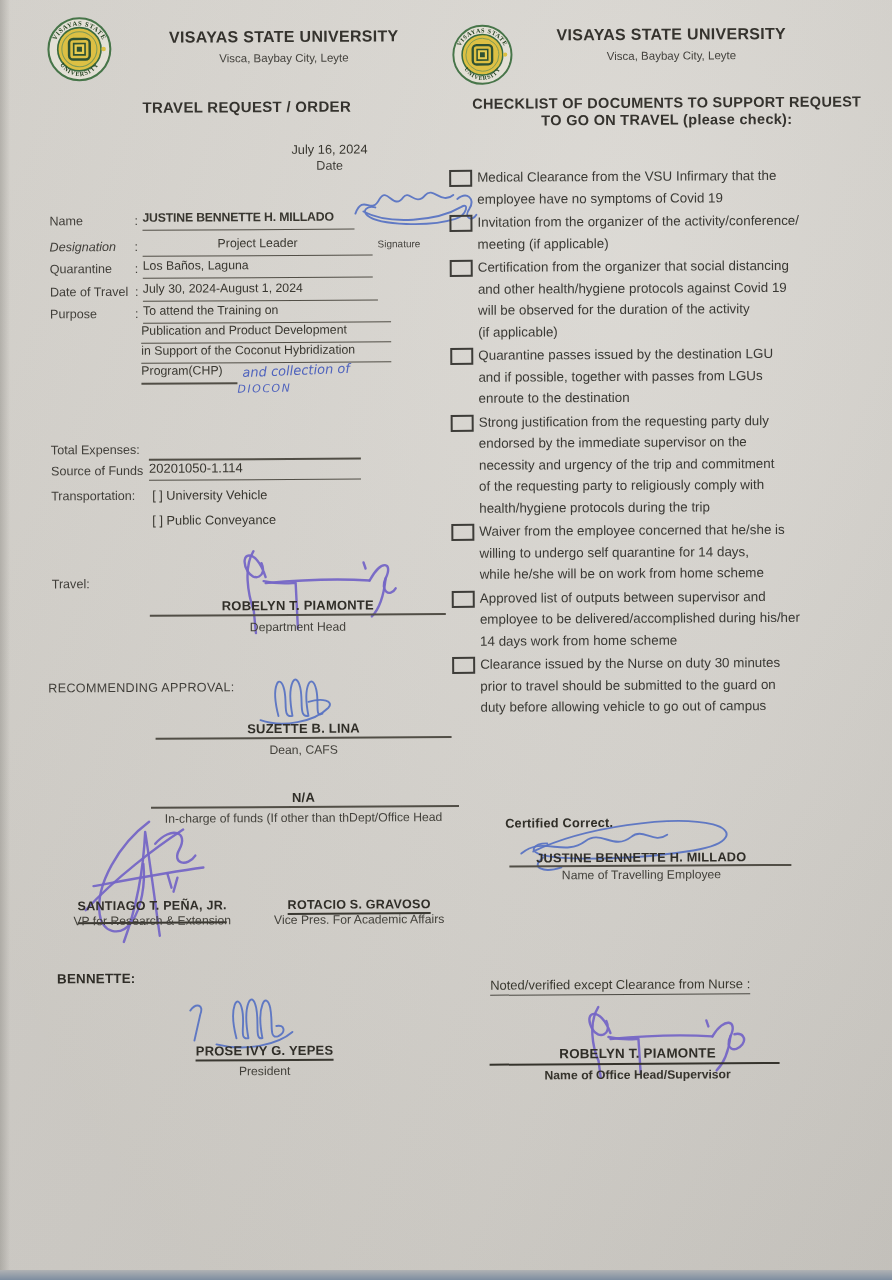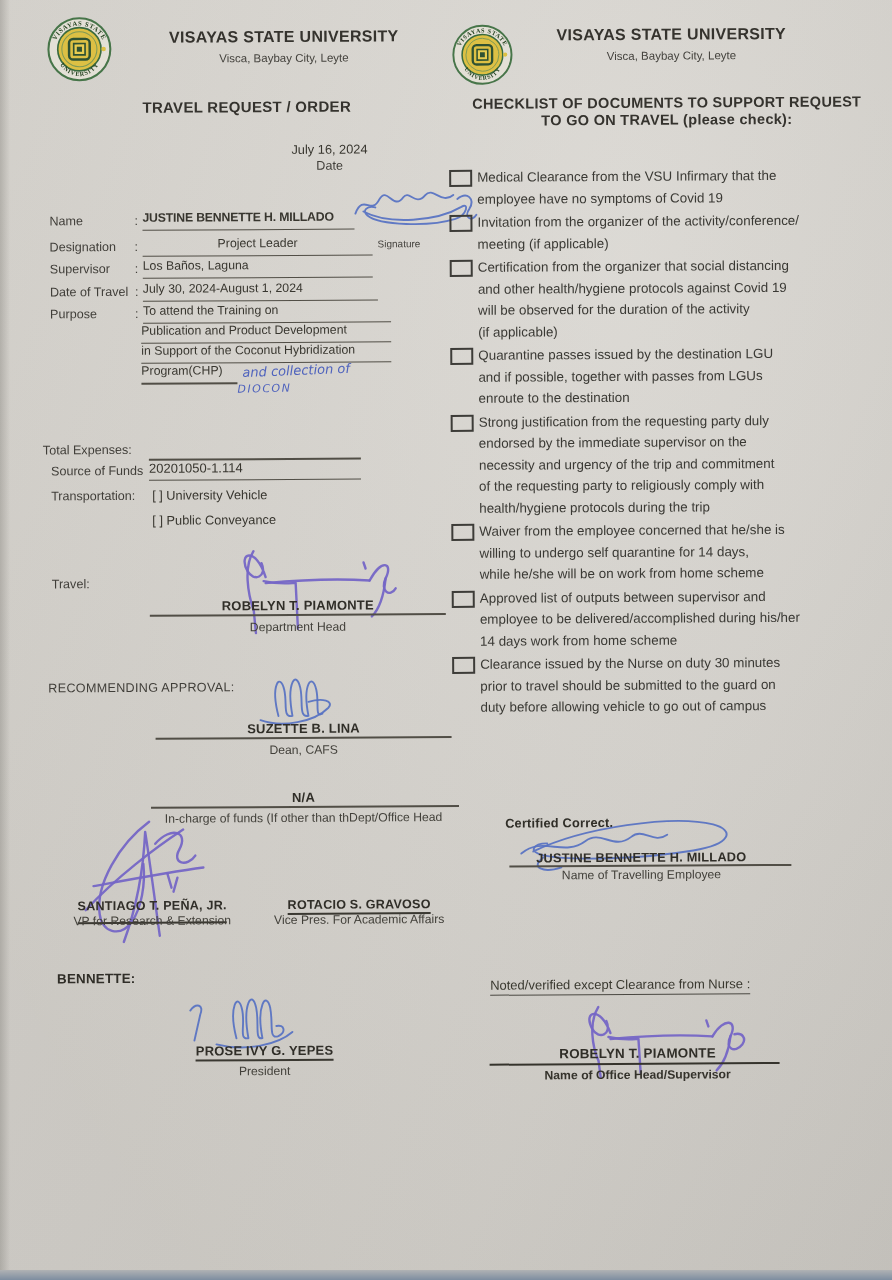--- a/index.html
+++ b/index.html
@@ -100,43 +100,43 @@
     <div class="abs lbl" style="left:52px;top:212px;">Name</div>
     <div class="abs lbl" style="left:137px;top:212px;">:</div>
     <div class="abs fline vbold" style="left:145px;top:209px;width:212px;">JUSTINE BENNETTE H. MILLADO</div>
     <svg class="sig sig-blue" style="left:352px;top:181px;" width="130" height="50" viewBox="0 0 130 50">
       <path d="M6 32 C 14 12, 22 34, 30 18 C 38 4, 44 30, 54 16 C 60 8, 66 26, 76 14 C 84 5, 92 24, 104 14"></path>
       <path d="M14 30 C 40 44, 88 40, 112 26 C 120 21, 118 34, 106 38 C 80 46, 30 44, 18 34 C 12 29, 18 24, 26 26"></path>
       <path d="M108 18 C 118 10, 126 18, 120 28 C 114 36, 122 42, 127 34"></path>
     </svg>
     <div class="abs" style="left:380px;top:238px;font-size:10px;color:#45433e;">Signature</div>
 
-    <div class="abs lbl" style="left:52px;top:238px;">Designation</div>
+    <div class="abs lbl" style="left:52px;top:238px;font-style:italic;">Designation</div>
     <div class="abs lbl" style="left:137px;top:238px;">:</div>
     <div class="abs fline ctr" style="left:145px;top:235px;width:230px;">Project  Leader</div>
 
-    <div class="abs lbl" style="left:52px;top:260px;">Supervisor</div>
+    <div class="abs lbl" style="left:52px;top:260px;">Quarantine</div>
     <div class="abs lbl" style="left:137px;top:260px;">:</div>
     <div class="abs fline" style="left:145px;top:257px;width:230px;">Los Baños, Laguna</div>
 
     <div class="abs lbl" style="left:52px;top:283px;">Date of Travel</div>
     <div class="abs lbl" style="left:137px;top:283px;">:</div>
     <div class="abs fline" style="left:145px;top:280px;width:235px;">July 30, 2024-August 1, 2024</div>
 
     <div class="abs lbl" style="left:52px;top:305px;">Purpose</div>
     <div class="abs lbl" style="left:137px;top:305px;">:</div>
     <div class="abs fline" style="left:145px;top:302px;width:248px;">To attend the Training on</div>
     <div class="abs fline" style="left:143px;top:322px;width:250px;">Publication and Product Development</div>
     <div class="abs fline" style="left:143px;top:342px;width:250px;">in Support of the Coconut Hybridization</div>
     <div class="abs fline" style="left:143px;top:362px;width:250px;border-bottom-color:transparent;">Program(CHP)</div>
     <div class="abs uline" style="left:143px;top:381px;width:96px;"></div>
     <div class="abs hand" style="left:244px;top:362px;font-size:13px;transform:rotate(-2deg);">and  collection  of</div>
     <div class="abs hand" style="left:239px;top:381px;font-size:11px;letter-spacing:1.5px;transform:rotate(-1deg);">DIOCON</div>
 
-    <div class="abs lbl" style="left:44px;top:441px;">Total Expenses:</div>
+    <div class="abs lbl" style="left:52px;top:441px;">Total Expenses:</div>
     <div class="abs uline" style="left:150px;top:457px;width:212px;"></div>
 
     <div class="abs lbl" style="left:52px;top:462px;">Source of Funds</div>
     <div class="abs fline" style="left:150px;top:459px;width:212px;font-size:13px;">20201050-1.114</div>
 
     <div class="abs lbl" style="left:52px;top:487px;">Transportation:</div>
     <div class="abs val" style="left:153px;top:486px;font-size:12.8px;">[ ] University Vehicle</div>
     <div class="abs val" style="left:153px;top:511px;font-size:12.8px;">[ ] Public Conveyance</div>
 
     <div class="abs lbl" style="left:52px;top:575px;">Travel:</div>

